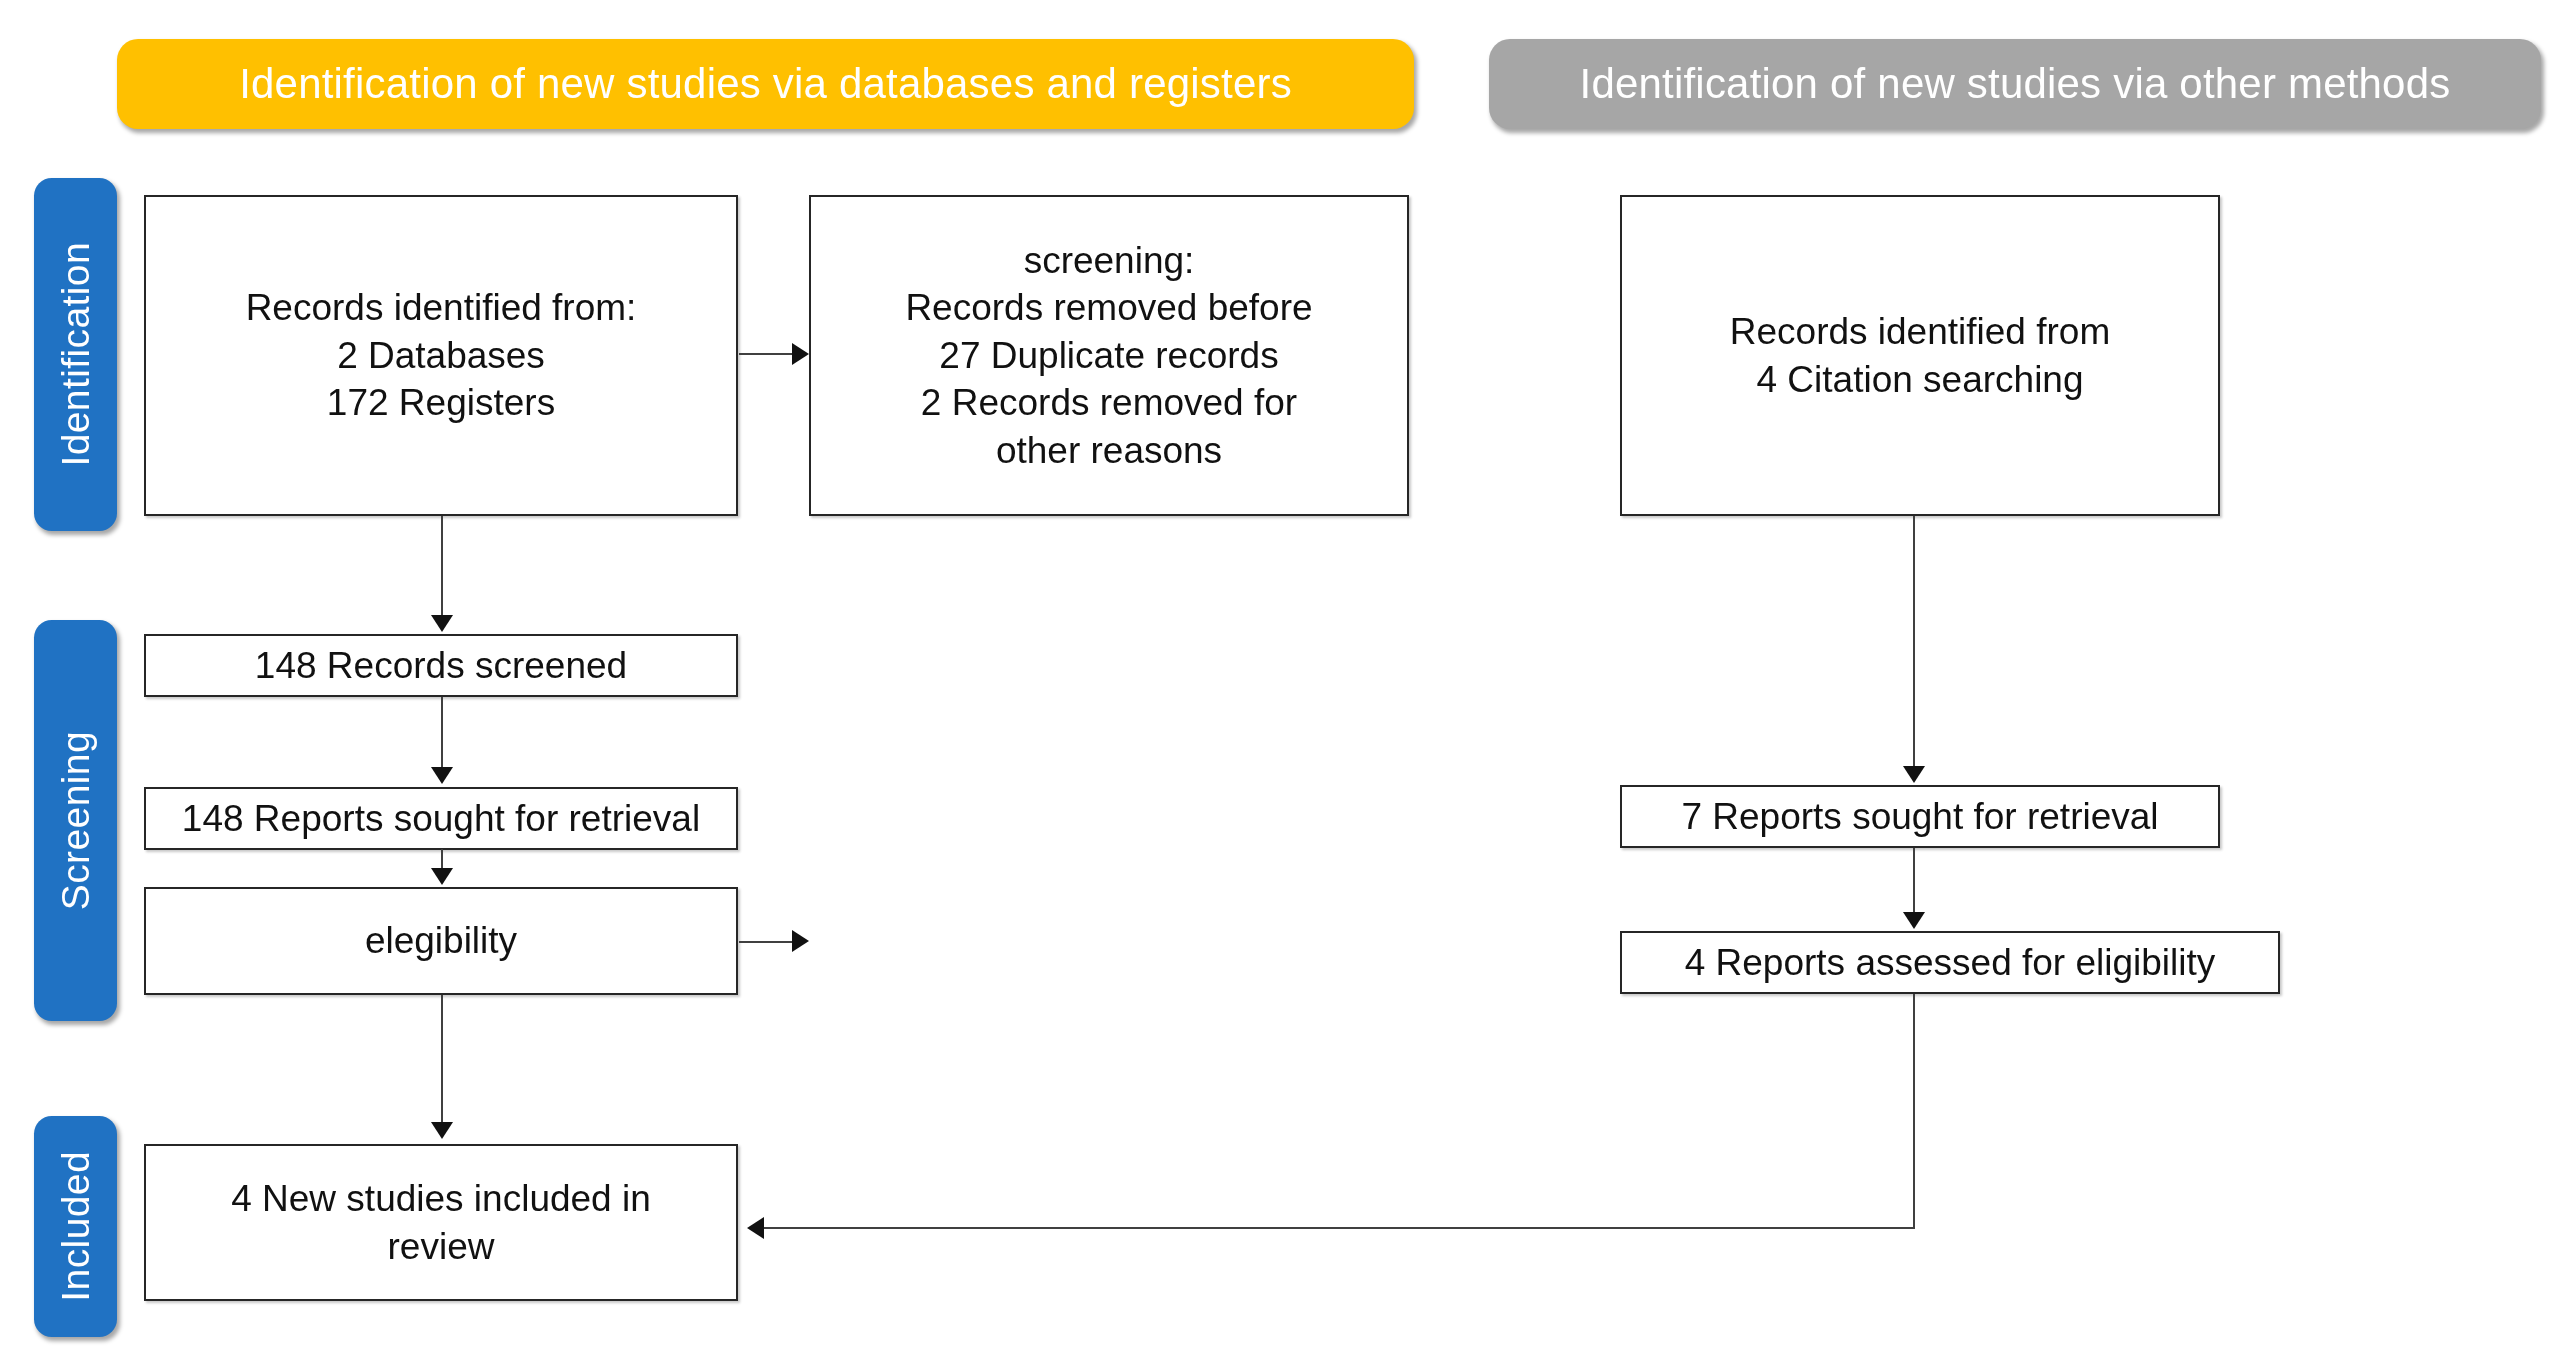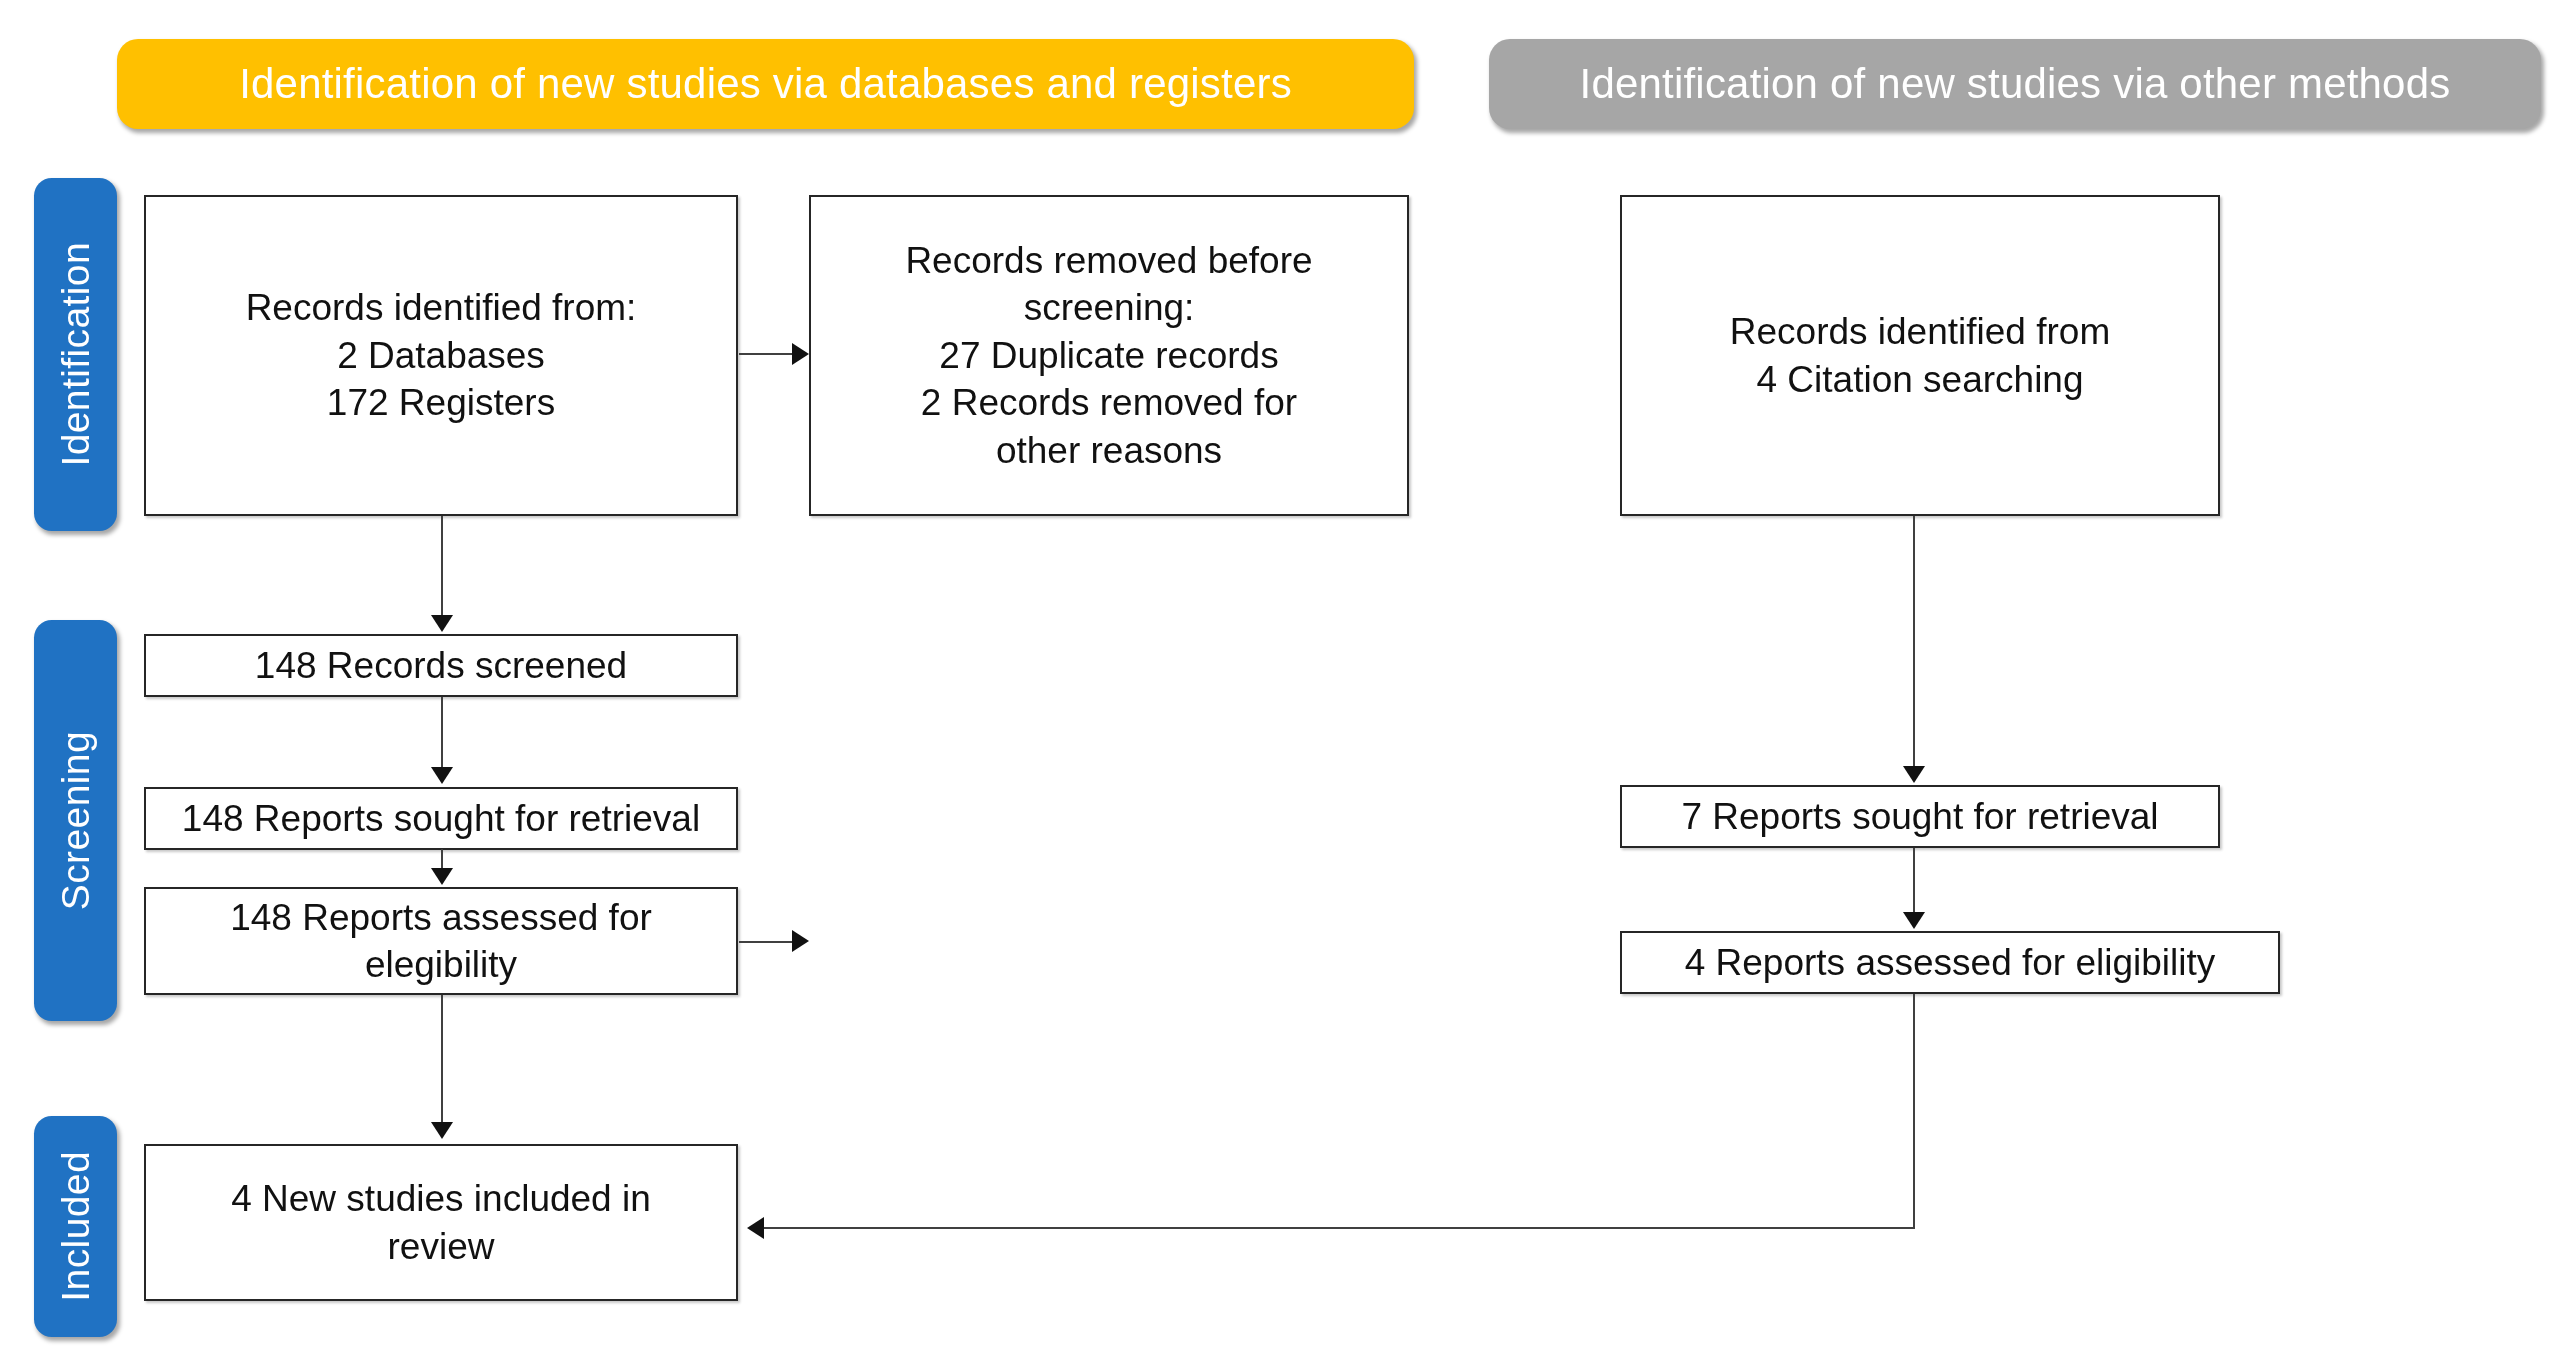--- a/index.html
+++ b/index.html
@@ -164,43 +164,42 @@
   <div class="fbox box-identified">
     <div class="lines">
       <div>Records identified from:</div>
       <div>2 Databases</div>
       <div>172 Registers</div>
     </div>
   </div>
 
   <div class="fbox box-removed">
     <div class="lines">
+      <div>screening:</div>
       <div>Records removed before</div>
-      <div>screening:</div>
       <div>27 Duplicate records</div>
       <div>2 Records removed for</div>
       <div>other reasons</div>
     </div>
   </div>
 
   <div class="fbox box-screened">
     <div class="lines">
       <div>148 Records screened</div>
     </div>
   </div>
 
   <div class="fbox box-sought">
     <div class="lines">
       <div>148 Reports sought for retrieval</div>
     </div>
   </div>
 
   <div class="fbox box-assessed">
     <div class="lines">
-      <div>148 Reports assessed for</div>
       <div>elegibility</div>
     </div>
   </div>
 
 
   <div class="fbox box-included">
     <div class="lines">
       <div>4 New studies included in</div>
       <div>review</div>
     </div>

